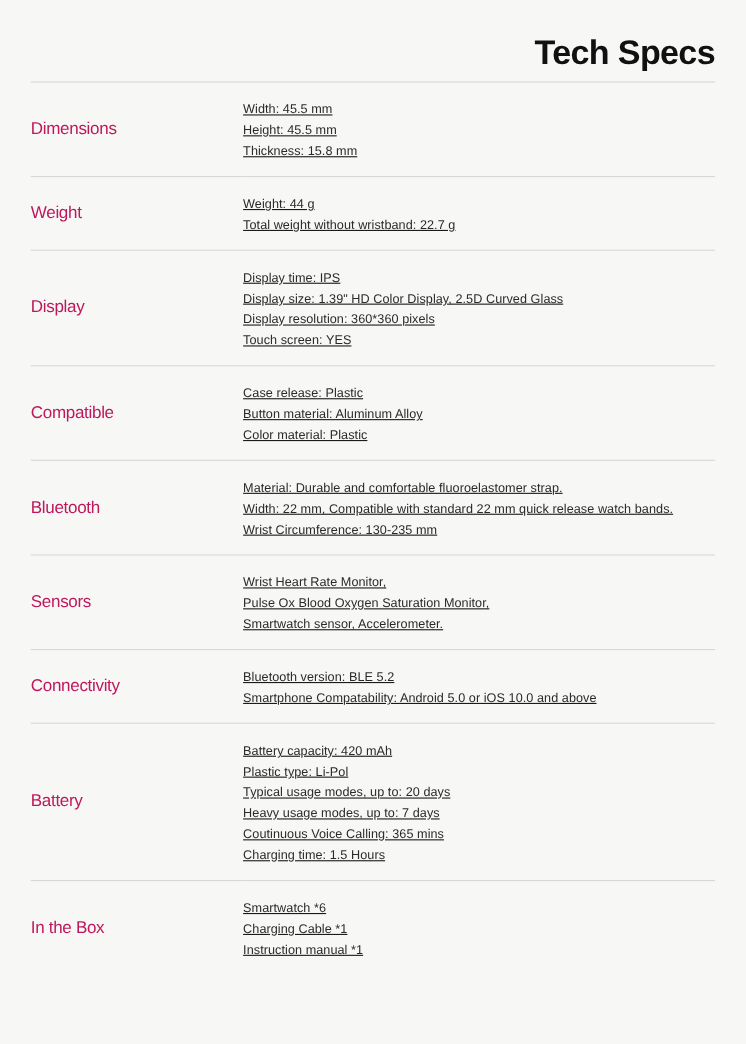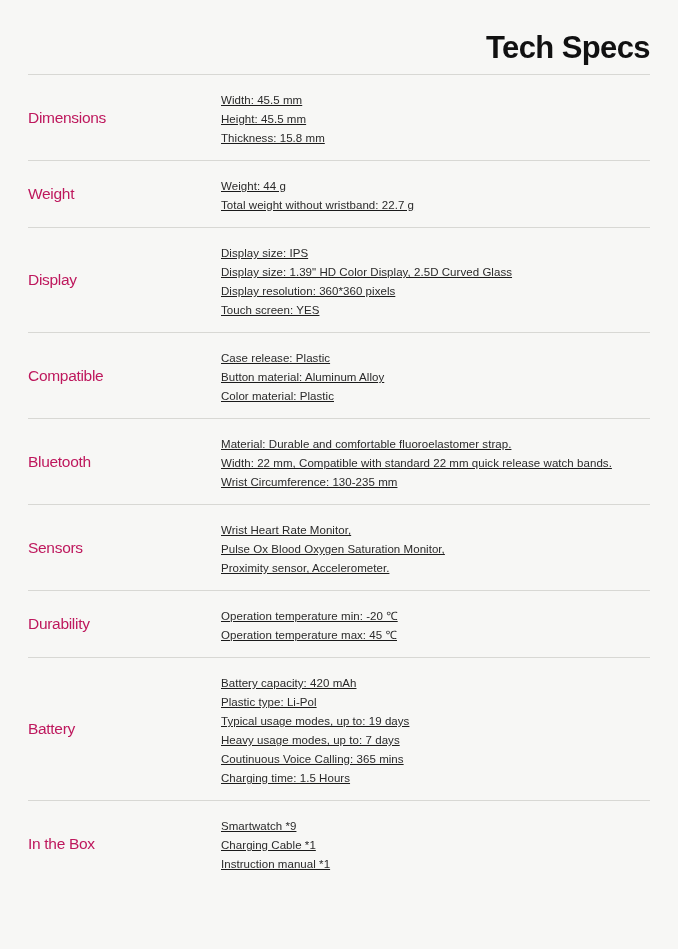--- a/index.html
+++ b/index.html
@@ -82,21 +82,21 @@
         <tr class="spec-row">
           <td class="spec-label">Weight</td>
           <td class="spec-values">
             <div class="spec-line">Weight: 44 g</div>
             <div class="spec-line">Total weight without wristband: 22.7 g</div>
           </td>
         </tr>
         <tr class="spec-row">
           <td class="spec-label">Display</td>
           <td class="spec-values">
-            <div class="spec-line">Display size: IPS</div>
+            <div class="spec-line">Display time: IPS</div>
             <div class="spec-line">Display size: 1.39" HD Color Display, 2.5D Curved Glass</div>
             <div class="spec-line">Display resolution: 360*360 pixels</div>
             <div class="spec-line">Touch screen: YES</div>
           </td>
         </tr>
         <tr class="spec-row">
           <td class="spec-label">Compatible</td>
           <td class="spec-values">
             <div class="spec-line">Case release: Plastic</div>
             <div class="spec-line">Button material: Aluminum Alloy</div>
@@ -109,44 +109,44 @@
             <div class="spec-line">Material: Durable and comfortable fluoroelastomer strap.</div>
             <div class="spec-line">Width: 22 mm, Compatible with standard 22 mm quick release watch bands.</div>
             <div class="spec-line">Wrist Circumference: 130-235 mm</div>
           </td>
         </tr>
         <tr class="spec-row">
           <td class="spec-label">Sensors</td>
           <td class="spec-values">
             <div class="spec-line">Wrist Heart Rate Monitor,</div>
             <div class="spec-line">Pulse Ox Blood Oxygen Saturation Monitor,</div>
-            <div class="spec-line">Proximity sensor, Accelerometer.</div>
+            <div class="spec-line">Smartwatch sensor, Accelerometer.</div>
           </td>
         </tr>
         <tr class="spec-row">
-          <td class="spec-label">Durability</td>
+          <td class="spec-label">Connectivity</td>
           <td class="spec-values">
-            <div class="spec-line">Operation temperature min: -20 ℃</div>
-            <div class="spec-line">Operation temperature max: 45 ℃</div>
+            <div class="spec-line">Bluetooth version: BLE 5.2</div>
+            <div class="spec-line">Smartphone Compatability:  Android 5.0 or iOS 10.0 and above</div>
           </td>
         </tr>
         <tr class="spec-row">
           <td class="spec-label">Battery</td>
           <td class="spec-values">
             <div class="spec-line">Battery capacity: 420 mAh</div>
             <div class="spec-line">Plastic type: Li-Pol</div>
-            <div class="spec-line">Typical usage modes, up to: 19 days</div>
+            <div class="spec-line">Typical usage modes, up to: 20 days</div>
             <div class="spec-line">Heavy usage modes, up to: 7 days</div>
             <div class="spec-line">Coutinuous Voice Calling: 365 mins</div>
             <div class="spec-line">Charging time: 1.5 Hours</div>
           </td>
         </tr>
         <tr class="spec-row">
           <td class="spec-label">In the Box</td>
           <td class="spec-values">
-            <div class="spec-line">Smartwatch *9</div>
+            <div class="spec-line">Smartwatch *6</div>
             <div class="spec-line">Charging Cable *1</div>
             <div class="spec-line">Instruction manual *1</div>
           </td>
         </tr>
       </tbody>
   </table>
 </div>
 
 </body></html>

